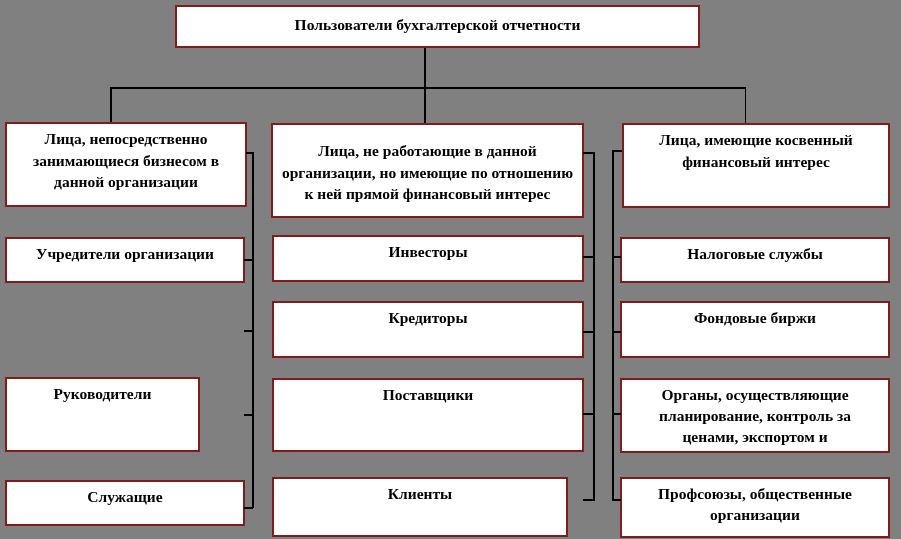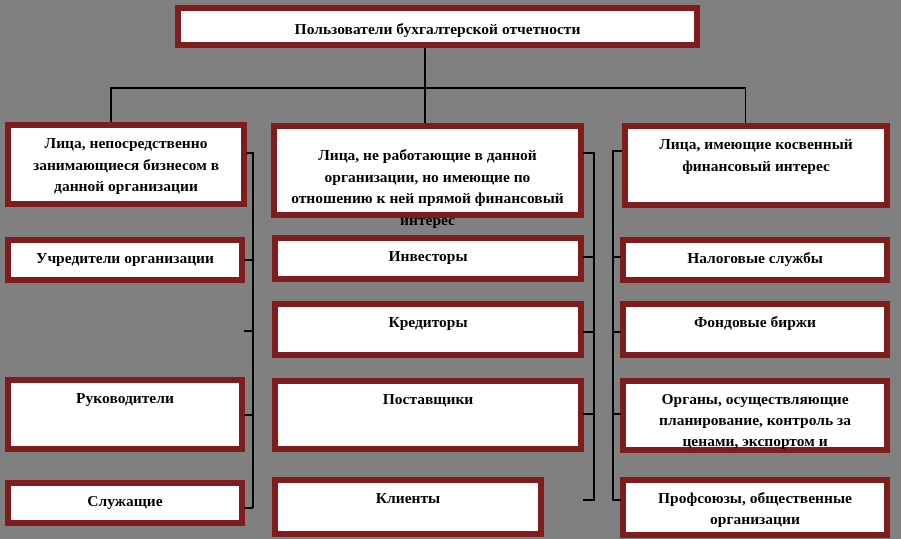--- a/index.html
+++ b/index.html
@@ -9,21 +9,21 @@
     width: 901px;
     height: 539px;
     background: #808080;
     overflow: hidden;
     font-family: "Liberation Serif", "DejaVu Serif", serif;
   }
   .box {
     position: absolute;
     box-sizing: border-box;
     background: #ffffff;
-    border: 6px solid #7f1d1d;
+    border: 2px solid #7f1d1d;
     color: #000000;
     font-weight: bold;
     font-size: 15.5px;
     line-height: 21px;
     text-align: center;
     padding: 4px 8px;
   }
   .box.hdr { line-height: 21.5px; }
   .line {
     position: absolute;
@@ -57,26 +57,26 @@
   .stub-3c    { left: 612px; top: 413px; width: 9px;   height: 1.5px; }
   .stub-3d    { left: 612px; top: 499px; width: 9px;   height: 1.5px; }
 
   
   .root-box   { left: 175px; top: 5px;   width: 525px; height: 43px; padding-top: 7px; }
   .c1-hdr     { left: 5px;   top: 122px; width: 242px; height: 85px; }
   .c2-hdr     { left: 271px; top: 123px; width: 313px; height: 95px; padding-top: 15px; }
   .c3-hdr     { left: 622px; top: 123px; width: 268px; height: 85px; }
   .c1-i1      { left: 5px;   top: 237px; width: 240px; height: 46px; }
   .c1-i2      { left: 4px;   top: 303px; width: 241px; height: 55px; }
-  .c1-i3      { left: 5px;   top: 377px; width: 240px; height: 75px; }
+  .c1-i3      { left: 5px;   top: 377px; width: 195px; height: 75px; }
   .c1-i4      { left: 5px;   top: 480px; width: 240px; height: 46px; }
   .c2-i1      { left: 272px; top: 235px; width: 312px; height: 47px; }
   .c2-i2      { left: 272px; top: 301px; width: 312px; height: 57px; }
   .c2-i3      { left: 272px; top: 378px; width: 312px; height: 74px; }
-  .c2-i4      { left: 272px; top: 477px; width: 272px; height: 60px; }
+  .c2-i4      { left: 272px; top: 477px; width: 296px; height: 60px; }
   .c3-i1      { left: 620px; top: 237px; width: 270px; height: 46px; }
   .c3-i2      { left: 620px; top: 301px; width: 270px; height: 57px; }
   .c3-i3      { left: 620px; top: 378px; width: 270px; height: 75px; }
   .c3-i4      { left: 620px; top: 477px; width: 270px; height: 61px; }
 </style>
 </head>
 <body>
 
 <div id="canvas">
 

